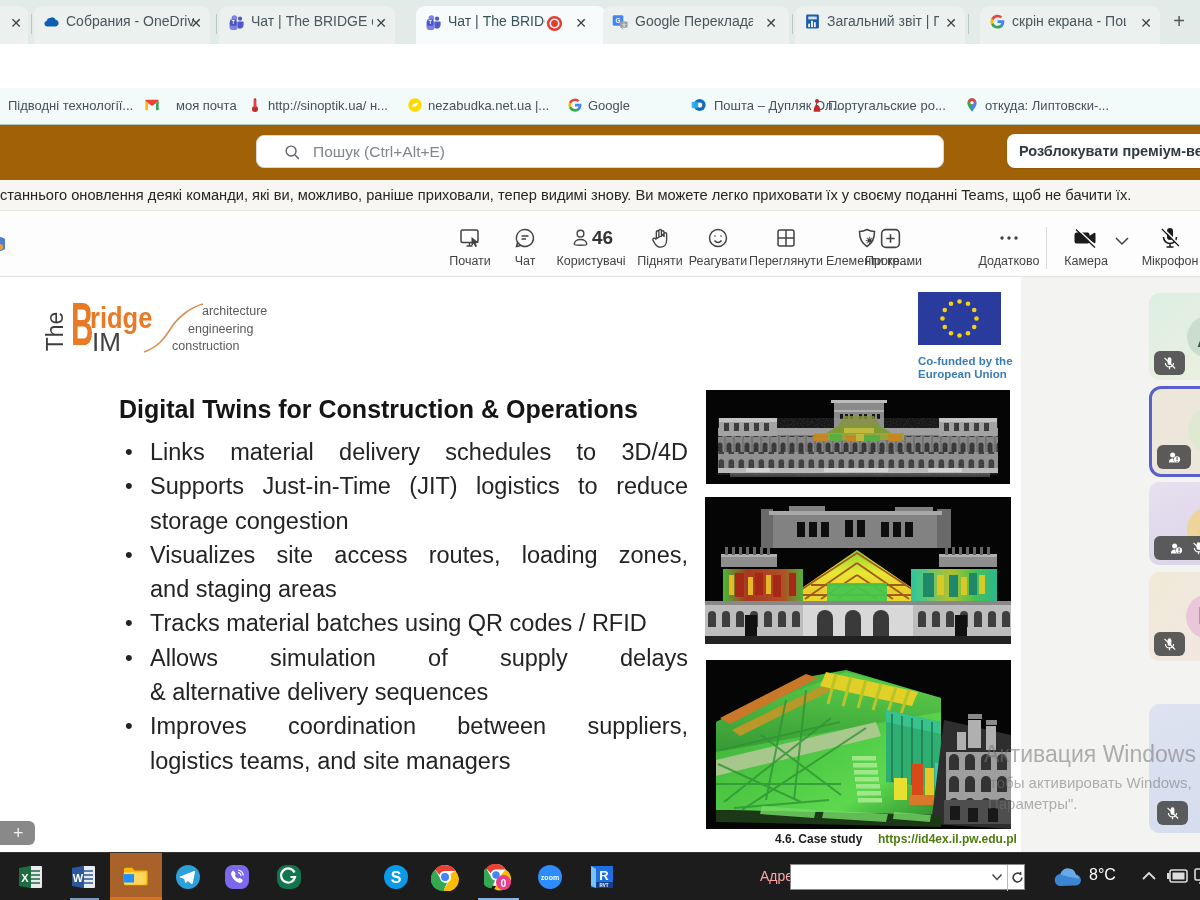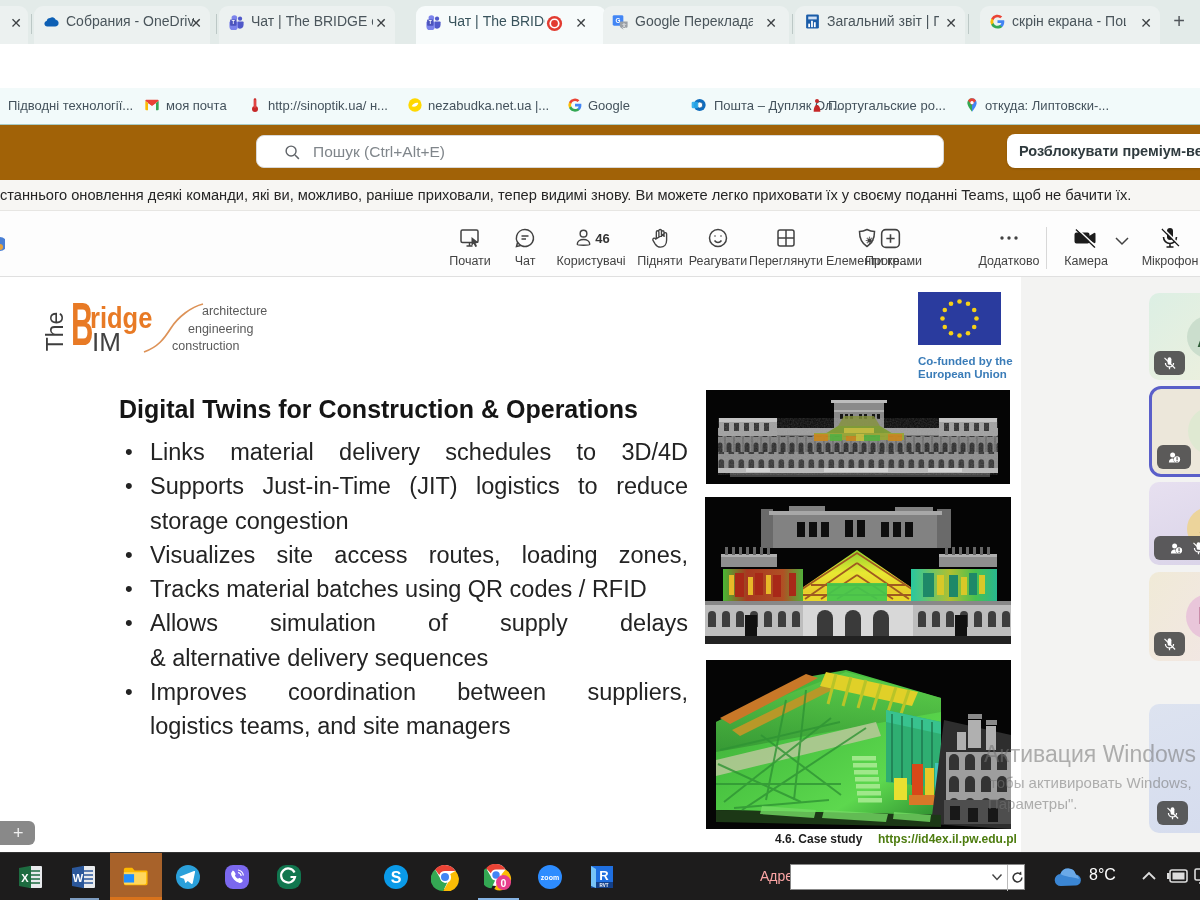--- a/index.html
+++ b/index.html
@@ -145,21 +145,21 @@
 
 
   <div id="bmrow">
     <div class="bm" style="left:8px;">Підводні технології...</div>
     <svg class="bmi" style="left:144px;" viewBox="0 0 24 24">
         <path fill="#ea4335" d="M2 6l10 7L22 6v-.5A1.5 1.5 0 0 0 20.5 4h-17A1.5 1.5 0 0 0 2 5.5z"></path>
         <path fill="#fbbc04" d="M2 6v12.5A1.5 1.5 0 0 0 3.5 20H6V9z"></path>
         <path fill="#34a853" d="M18 20h2.5a1.5 1.5 0 0 0 1.5-1.5V6l-4 3z"></path>
         <path fill="#ea4335" d="M6 9l6 4 6-4V6l-6 4-6-4z"></path>
       </svg>
-    <div class="bm" style="left:166px;">моя почта</div>
+    <div class="bm" style="left:176px;">моя почта</div>
     <svg class="bmi" style="left:247px;" viewBox="0 0 24 24">
         <rect x="10" y="2" width="4" height="13" rx="2" fill="#c62828"></rect>
         <circle cx="12" cy="18" r="4.5" fill="#c62828"></circle>
         <rect x="11" y="4" width="2" height="12" fill="#ef5350"></rect>
       </svg>
     <div class="bm" style="left:268px;">http://sinoptik.ua/ н...</div>
     <svg class="bmi" style="left:407px;" viewBox="0 0 24 24">
         <circle cx="12" cy="12" r="10" fill="#ffd800"></circle>
         <path fill="#fff" d="M7 14c2-4 6-6 10-5-1 4-5 7-10 5z"></path>
       </svg>
@@ -233,21 +233,21 @@
           </svg>
         </div>
       <div class="lb">Чат</div>
     </div>
     <div class="tbtn" style="left:556px; width:70px;">
       <div class="ic">
           <svg width="23" height="24" viewBox="0 0 24 24" fill="none" stroke="#424242" stroke-width="1.5">
             <circle cx="12" cy="7.5" r="3.5"></circle>
             <path d="M5.5 18.5c0-3 2.9-5 6.5-5s6.5 2 6.5 5c0 1.4-13 1.4-13 0z"></path>
           </svg>
-          <span style="font-size:13px; font-weight:bold; color:#333; margin-left:0;">46</span>
+          <span style="font-size:19px; font-weight:bold; color:#333; margin-left:0;">46</span>
         </div>
       <div class="lb">Користувачі</div>
     </div>
     <div class="tbtn" style="left:628px; width:64px;">
       <div class="ic">
           <svg width="22" height="24" viewBox="0 0 24 24" fill="none" stroke="#424242" stroke-width="1.5">
             <path d="M8 12V5.5a1.4 1.4 0 0 1 2.8 0V11m0-6.9a1.4 1.4 0 0 1 2.8 0V11m0-5.5a1.4 1.4 0 0 1 2.8 0V11m0-3.5a1.4 1.4 0 0 1 2.8 0v7c0 4.4-2.7 7.5-6.6 7.5-2.8 0-4.4-1.2-5.8-3.4L4.5 14.8c-.8-1.2-.1-2.6 1.2-2.6.7 0 1.3.3 1.7.9z"></path>
           </svg>
         </div>
       <div class="lb">Підняти</div>
@@ -386,20 +386,21 @@
       <div class="bl noj">storage congestion</div>
       <div class="bl">
           <span class="dot">•</span>
           <span>Visualizes</span>
           <span>site</span>
           <span>access</span>
           <span>routes,</span>
           <span>loading</span>
           <span>zones,</span>
         </div>
+      <div class="bl noj">and staging areas</div>
       <div class="bl noj"><span class="dot">•</span>Tracks material batches using QR codes / RFID</div>
       <div class="bl">
           <span class="dot">•</span>
           <span>Allows</span>
           <span>simulation</span>
           <span>of</span>
           <span>supply</span>
           <span>delays</span>
         </div>
       <div class="bl noj">&amp; alternative delivery sequences</div>

